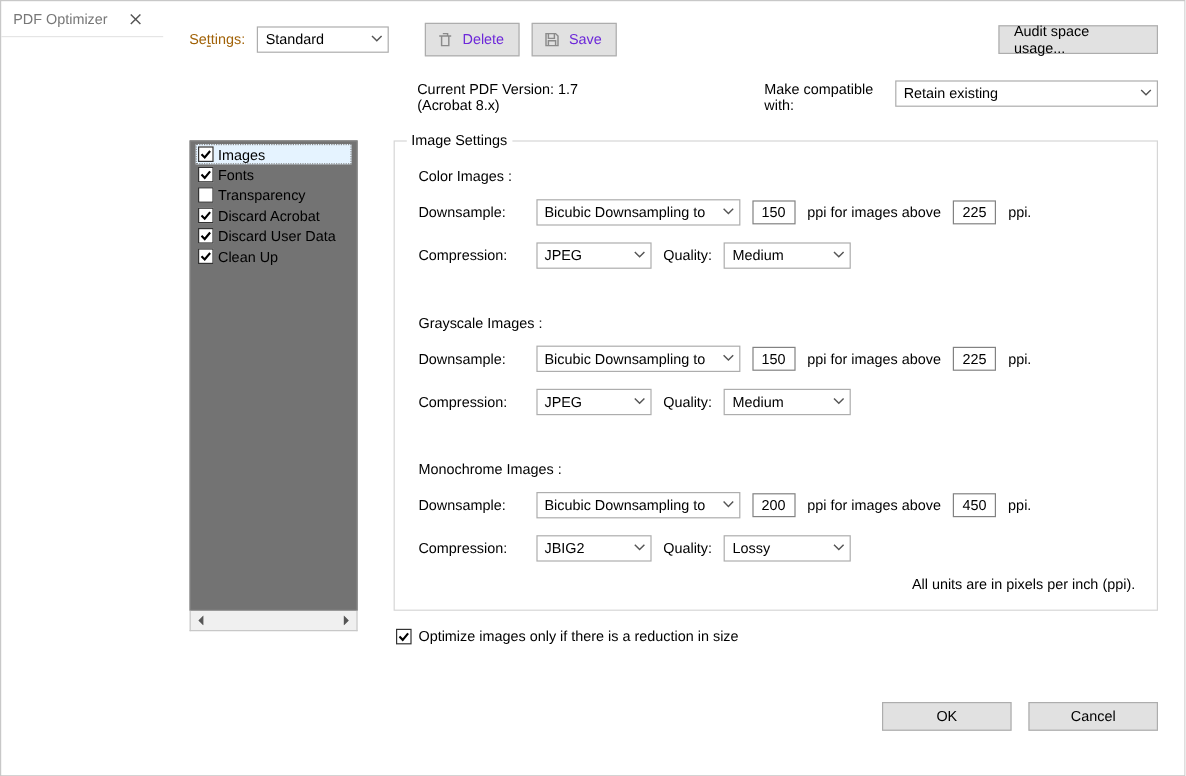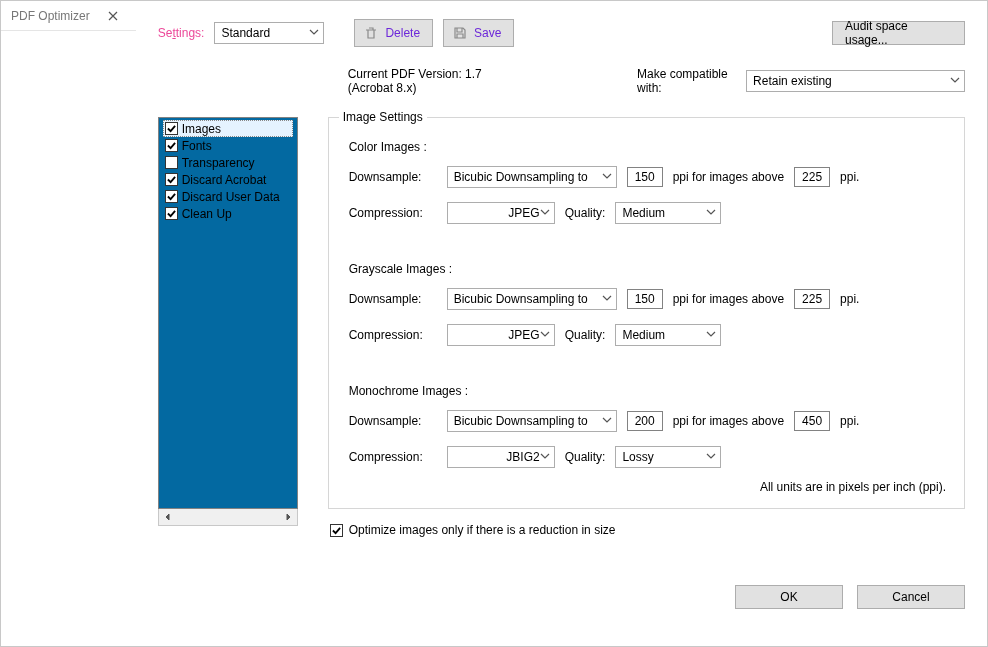--- a/index.html
+++ b/index.html
@@ -35,21 +35,21 @@
 
   .content {
     flex: 1; padding: 18px 22px 16px 22px;
     display: flex; flex-direction: column;
   }
 
   
   .toprow {
     display: flex; align-items: center; gap: 10px;
   }
-  .label { color: #ec4899; }
+  .label { color: #a16207; }
   .label .ul { text-decoration: underline; }
   .select {
     display: inline-flex; align-items: center; justify-content: space-between;
     height: 22px;
     border: 1px solid #adadad;
     background: #fff;
     padding: 0 4px 0 6px;
     width: 110px;
     cursor: default;
   }
@@ -67,35 +67,35 @@
   .btn.disabled svg { stroke: #8a8a8a; fill: none; }
   .btn.audit { margin-left: auto; width: 133px; justify-content: center; height: 24px; background: #e1e1e1;}
   .btn.footer { width: 108px; height: 24px; justify-content: center; background: #e1e1e1; }
 
   .inforow {
     display: flex; align-items: center;
     margin-top: 20px;
     padding-left: 190px;
     gap: 120px;
   }
-  .inforow .compat { display: flex; align-items: center; gap: 10px; }
+  .inforow .compat { display: flex; align-items: flex-start; gap: 10px; }
   .select.wide { width: 260px; }
 
   .body {
     display: flex; gap: 30px;
     margin-top: 22px;
     flex: 1;
   }
 
   
   .sidewrap { width: 140px; display:flex; flex-direction:column;}
   .sidebar {
     width: 140px; height: 392px;
     border: 1px solid #828282;
-    background: #0369a1;
+    background: #737373;
     padding: 2px 4px;
     overflow: hidden;
   }
   .side-item {
     display: flex; align-items: center; gap: 4px;
     height: 17px;
     padding: 0 2px;
   }
   .side-item.sel { background: #e5f3ff; outline: 1px dotted #888; outline-offset: -1px;}
   .chk {
@@ -125,21 +125,21 @@
     position: absolute; top: -8px; left: 10px;
     background: #fff; padding: 0 4px;
   }
   .section-title { margin: 0 0 10px 0; }
   .formrow {
     display: flex; align-items: center; gap: 10px;
     height: 26px; margin-bottom: 10px;
   }
   .formrow .flabel { width: 88px; }
   .select.ds { width: 170px; }
-  .select.cmp { width: 108px; justify-content: flex-end; }
+  .select.cmp { width: 96px; }
   .select.qual { width: 106px; }
   .numinput {
     width: 36px; height: 20px;
     border: 1px solid #828282; background: #fff;
     display: inline-flex; align-items: center; justify-content: center;
   }
   .gap { height: 26px; }
   .ppi-note {
     text-align: right; margin-top: 6px;
   }

